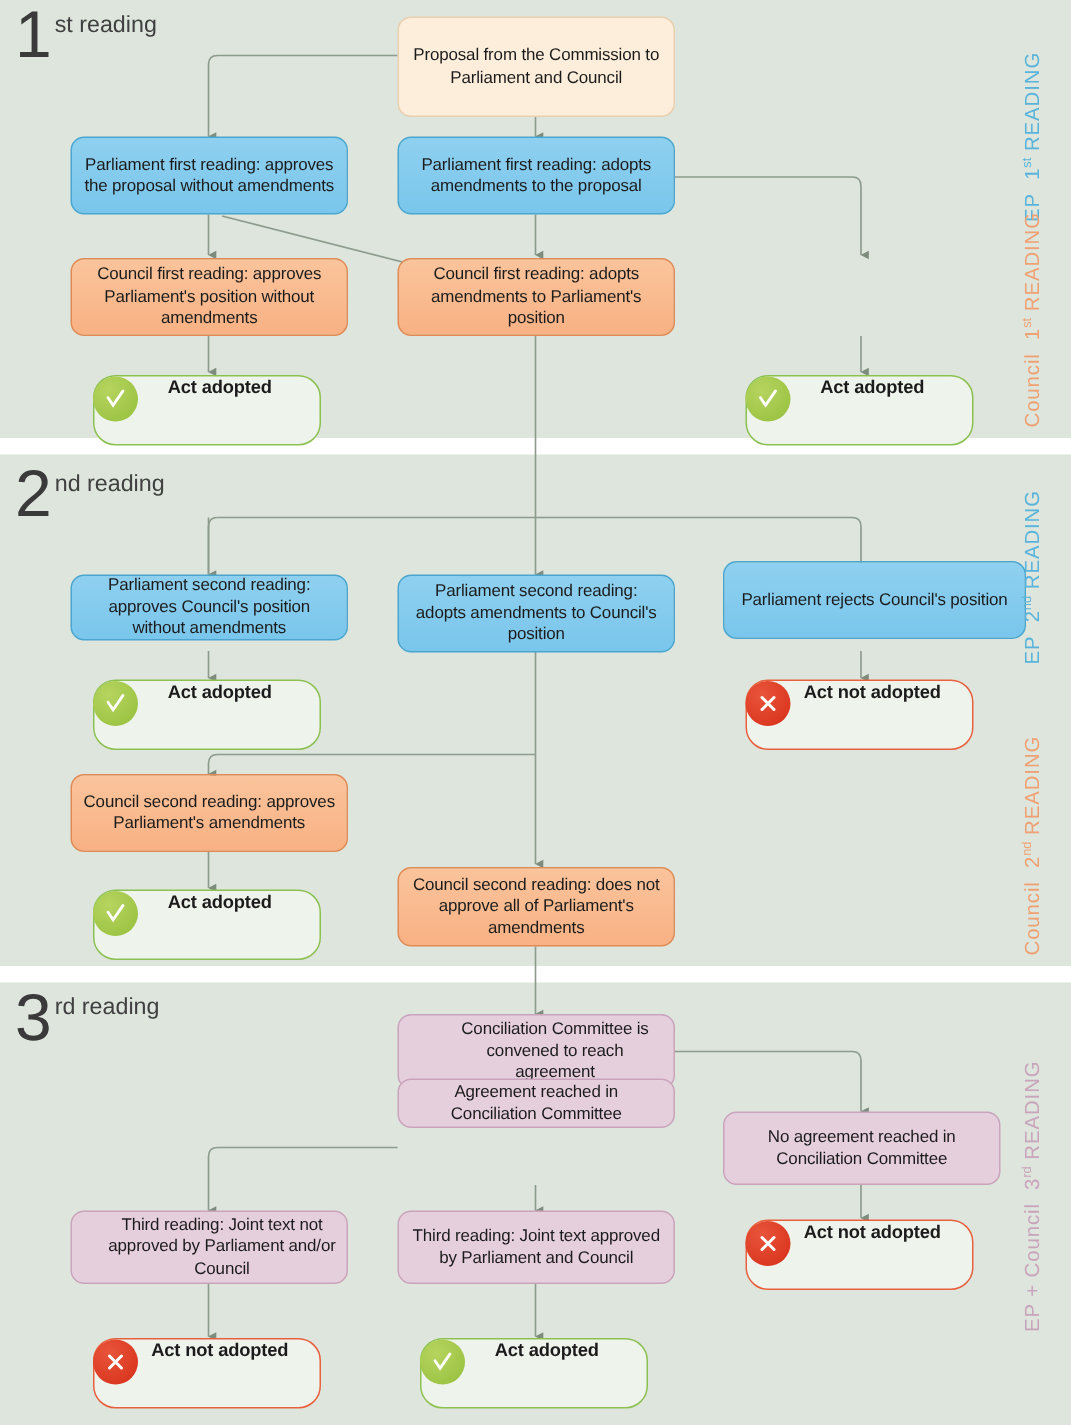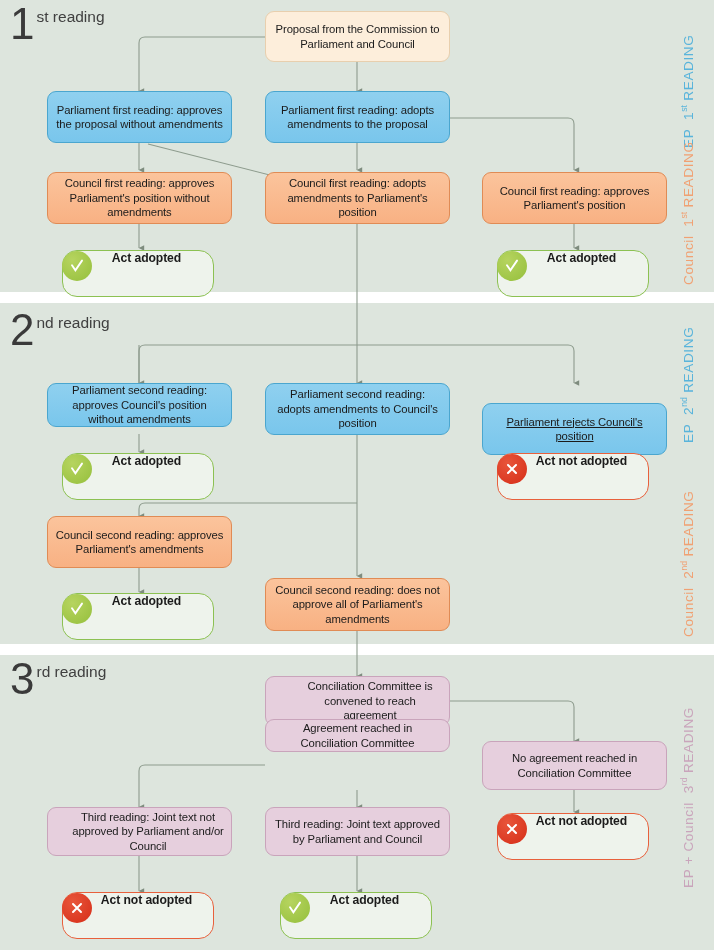--- a/index.html
+++ b/index.html
@@ -123,43 +123,40 @@
 
       <path d="M357,856 L357,891" marker-end="url(#ah)"></path>
     </g>
   </svg>
 
   <div class="heading" style="left:10px;top:6px;">
     <span class="num">1</span>
     <span class="ord">st reading</span>
   </div>
 
-  <div class="node cream" style="left:265px;top:11px;width:185px;height:51px;">
+  <div class="node cream" style="left:265px;top:11px;width:185px;height:67px;">
     <span>Proposal from the Commission to Parliament and Council</span>
   </div>
 
   <div class="node blue" style="left:47px;top:91px;width:185px;height:52px;">
     <span>Parliament first reading: approves the proposal without amendments</span>
   </div>
 
   <div class="node blue" style="left:265px;top:91px;width:185px;height:52px;">
     <span>Parliament first reading: adopts amendments to the proposal</span>
   </div>
 
   <div class="node orange" style="left:47px;top:172px;width:185px;height:52px;">
     <span>Council first reading: approves Parliament's position without amendments</span>
   </div>
 
   <div class="node orange" style="left:265px;top:172px;width:185px;height:52px;">
     <span>Council first reading: adopts amendments to Parliament's position</span>
   </div>
 
-  <div class="node orange" style="left:482px;top:172px;width:185px;height:52px;">
-    <span>Council first reading: approves Parliament's position</span>
-  </div>
 
   <div class="pill ok" style="left:62px;top:250px;width:152px;">
     <span class="mark ok">
       <svg width="16" height="16" viewBox="0 0 16 16">
           <path d="M3 7.2 L6.4 12.2 L13 2.6" stroke="#ffffff" stroke-width="1.9" fill="none" stroke-linecap="round"></path>
         </svg>
     </span>
     <span class="lbl">Act adopted</span>
   </div>
 
@@ -181,21 +178,21 @@
   </div>
 
   <div class="node blue" style="left:47px;top:383px;width:185px;height:44px;">
     <span>Parliament second reading: approves Council's position without amendments</span>
   </div>
 
   <div class="node blue" style="left:265px;top:383px;width:185px;height:52px;">
     <span>Parliament second reading: adopts amendments to Council's position</span>
   </div>
 
-  <div class="node blue" style="left:482px;top:403px;width:185px;height:52px;text-decoration:underline;">
+  <div class="node blue" style="left:482px;top:374px;width:202px;height:52px;">
     <span>Parliament rejects Council's position</span>
   </div>
 
   <div class="pill ok" style="left:62px;top:453px;width:152px;">
     <span class="mark ok">
       <svg width="16" height="16" viewBox="0 0 16 16">
           <path d="M3 7.2 L6.4 12.2 L13 2.6" stroke="#ffffff" stroke-width="1.9" fill="none" stroke-linecap="round"></path>
         </svg>
     </span>
     <span class="lbl">Act adopted</span>

